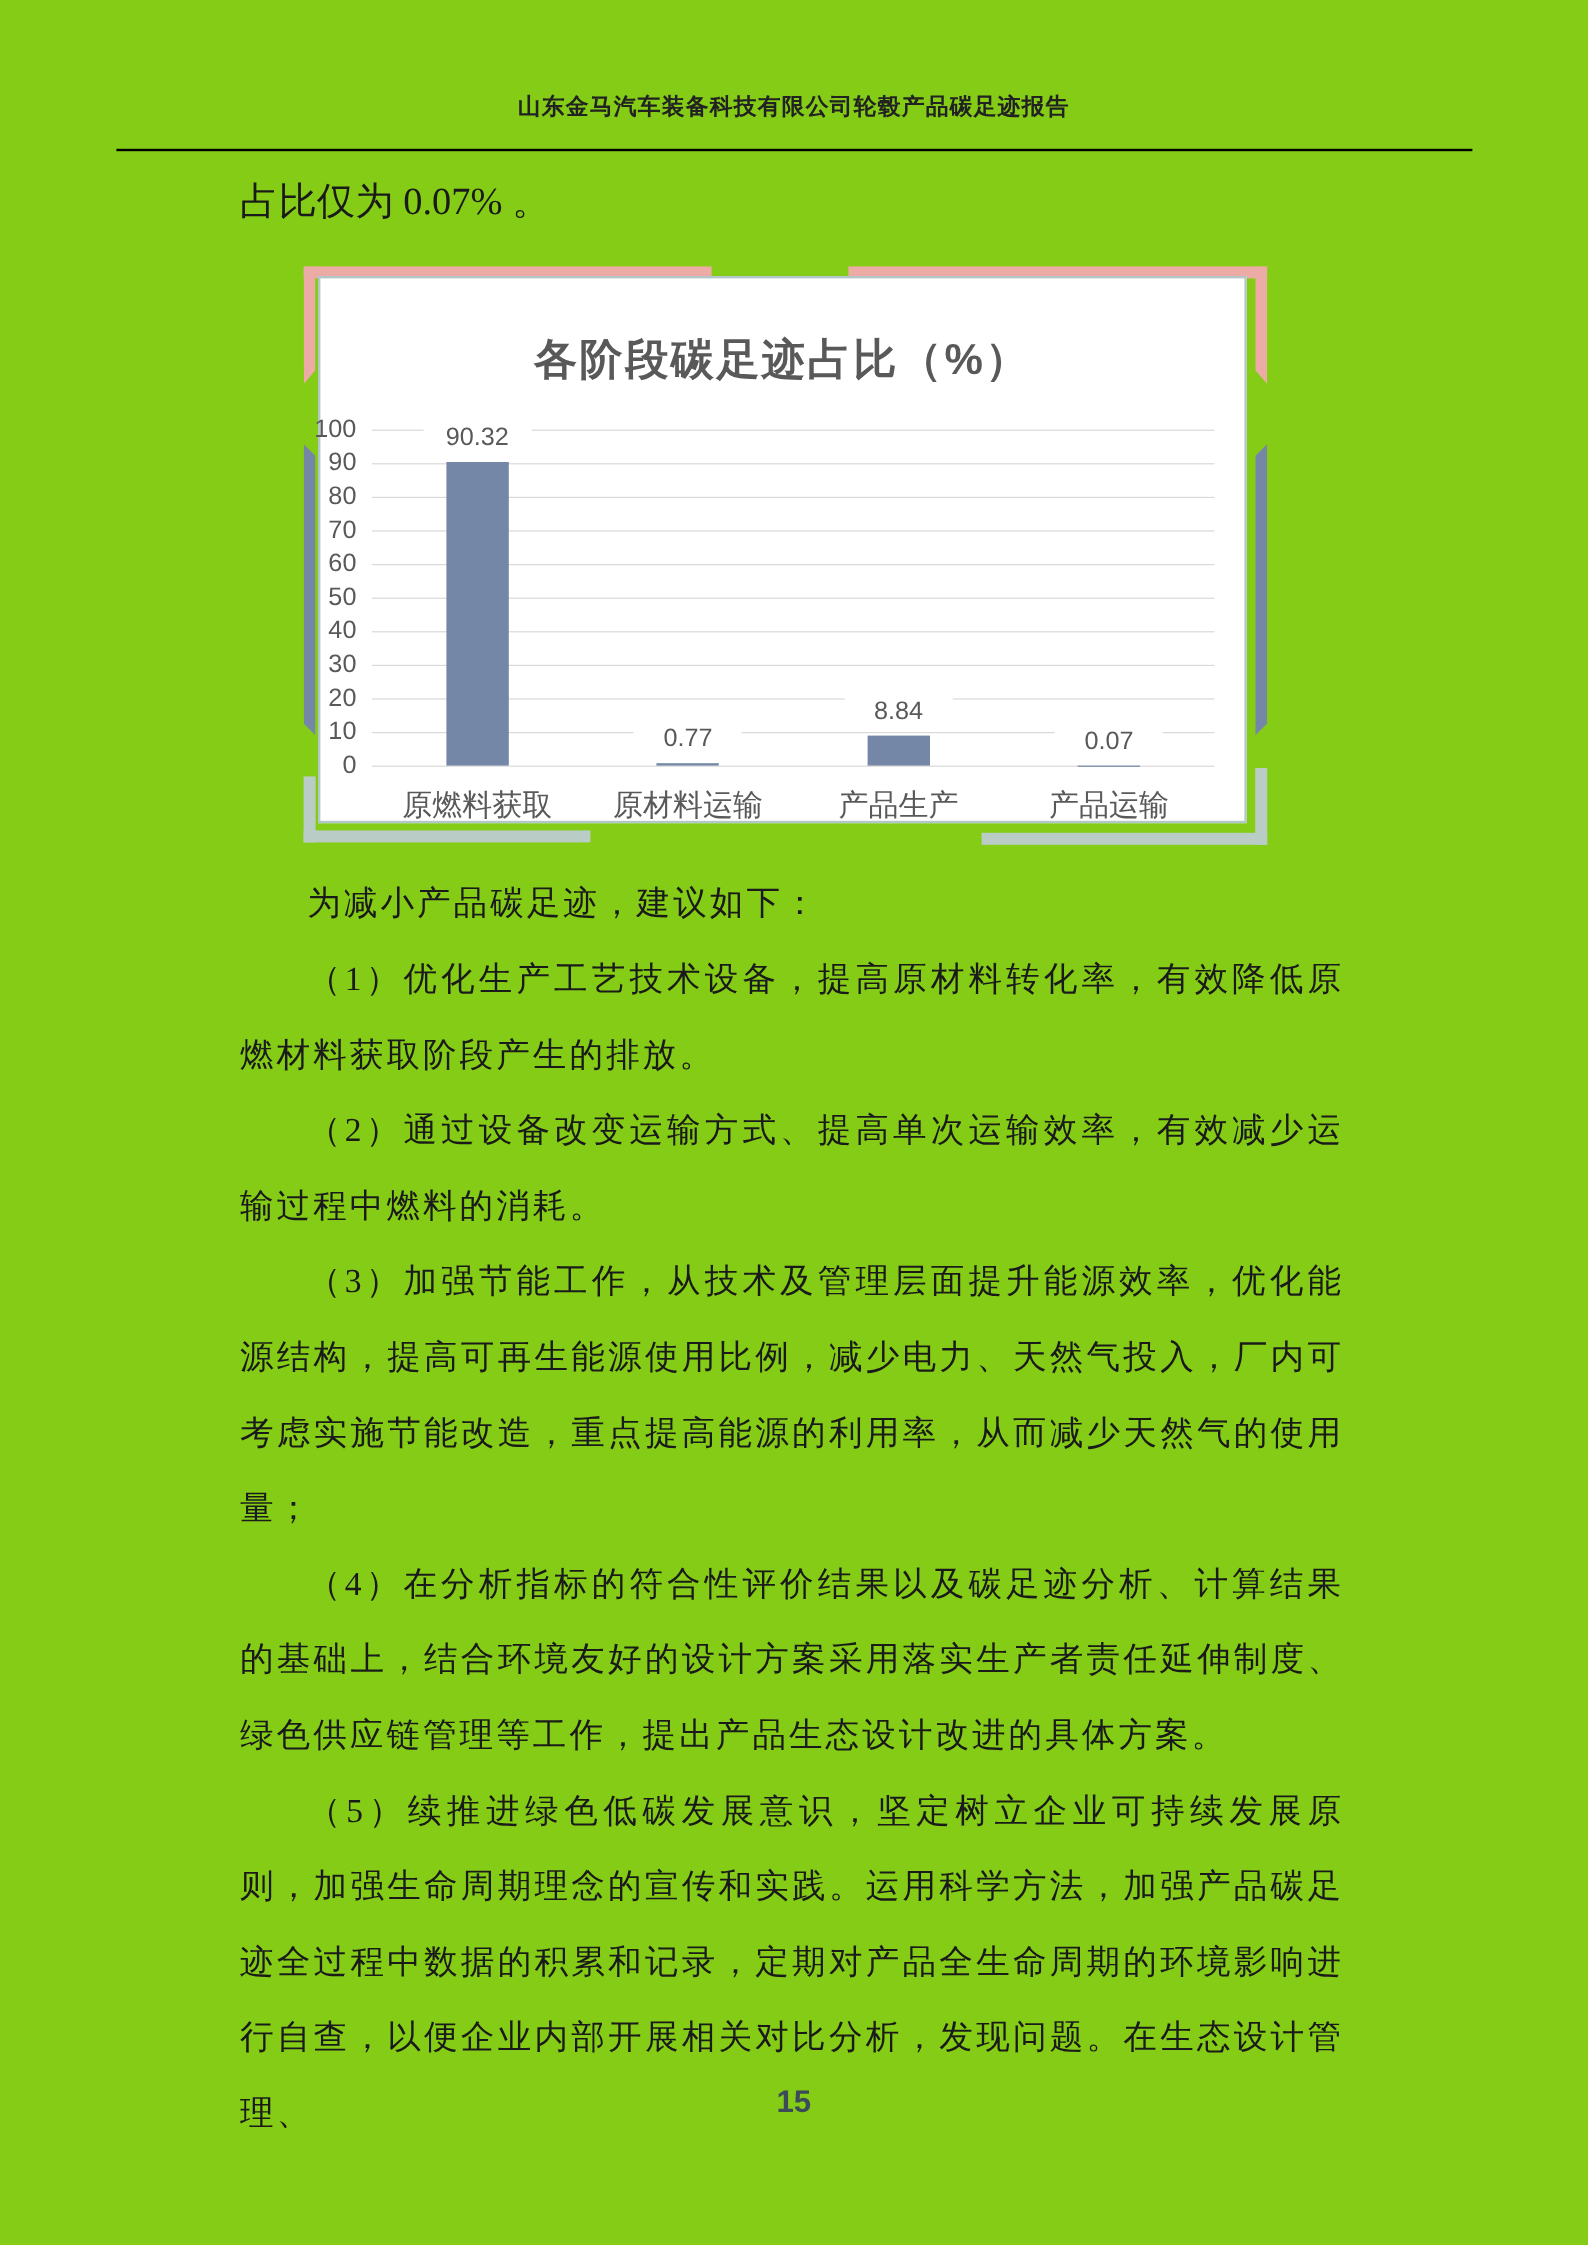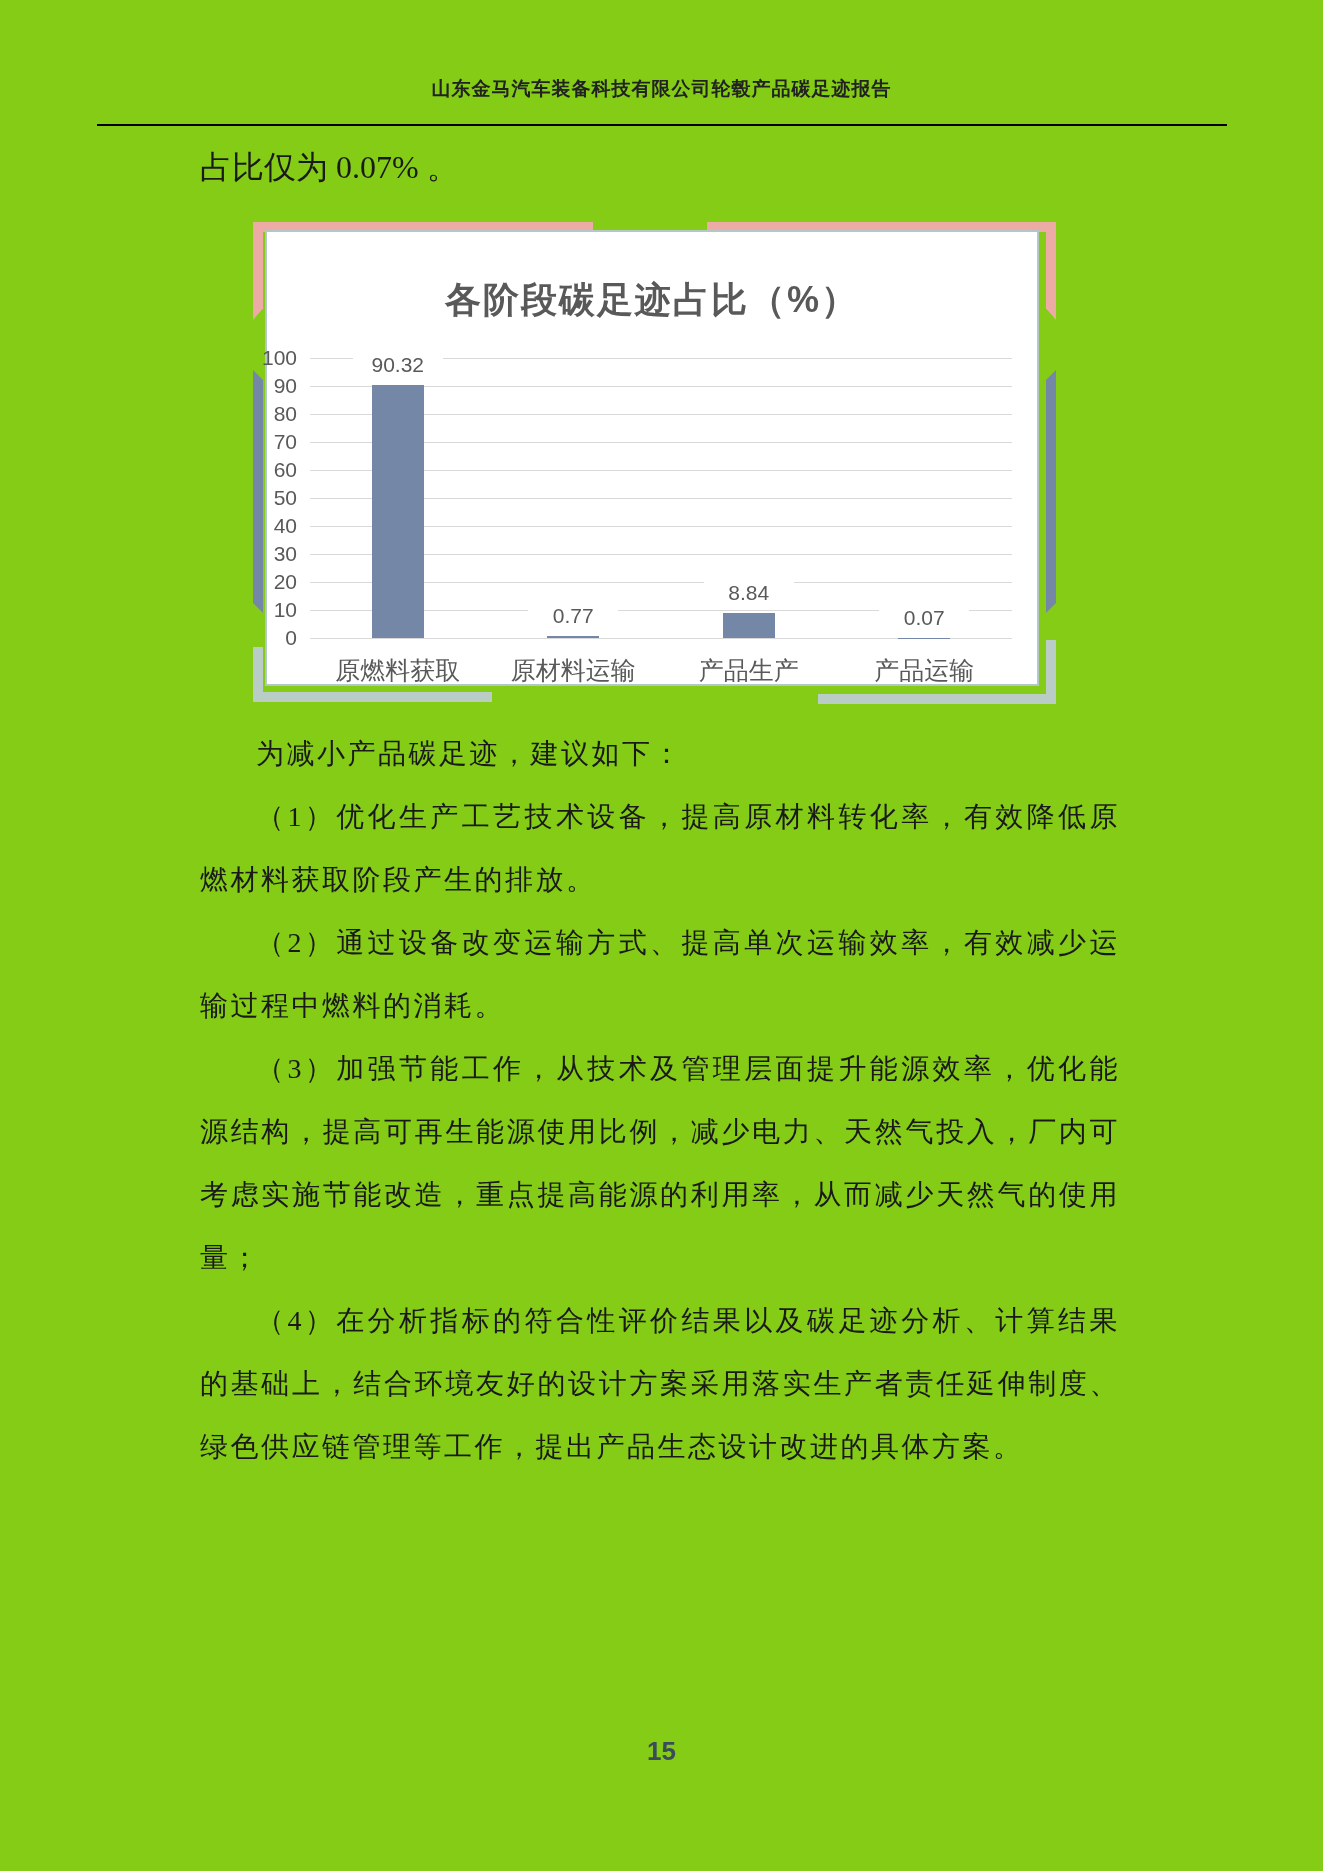--- a/index.html
+++ b/index.html
@@ -151,17 +151,18 @@
         </div>
     </div>
   </div>
 
   <section class="bodytext">
     <p>为减小产品碳足迹，建议如下：</p>
     <p>（1）优化生产工艺技术设备，提高原材料转化率，有效降低原燃材料获取阶段产生的排放。</p>
     <p>（2）通过设备改变运输方式、提高单次运输效率，有效减少运输过程中燃料的消耗。</p>
     <p>（3）加强节能工作，从技术及管理层面提升能源效率，优化能源结构，提高可再生能源使用比例，减少电力、天然气投入，厂内可考虑实施节能改造，重点提高能源的利用率，从而减少天然气的使用量；</p>
     <p>（4）在分析指标的符合性评价结果以及碳足迹分析、计算结果的基础上，结合环境友好的设计方案采用落实生产者责任延伸制度、绿色供应链管理等工作，提出产品生态设计改进的具体方案。</p>
+    <p>（5）续推进绿色低碳发展意识，坚定树立企业可持续发展原则，加强生命周期理念的宣传和实践。运用科学方法，加强产品碳足迹全过程中数据的积累和记录，定期对产品全生命周期的环境影响进行自查，以便企业内部开展相关对比分析，发现问题。在生态设计管理、</p>
   </section>
 
   <div class="page-number">15</div>
 
 </div>
 
 </body></html>

